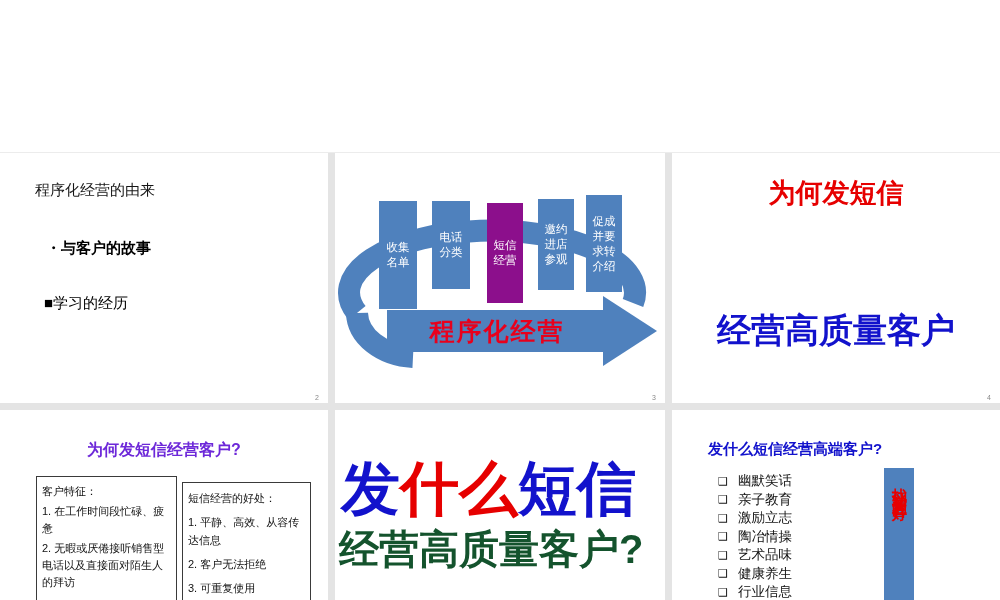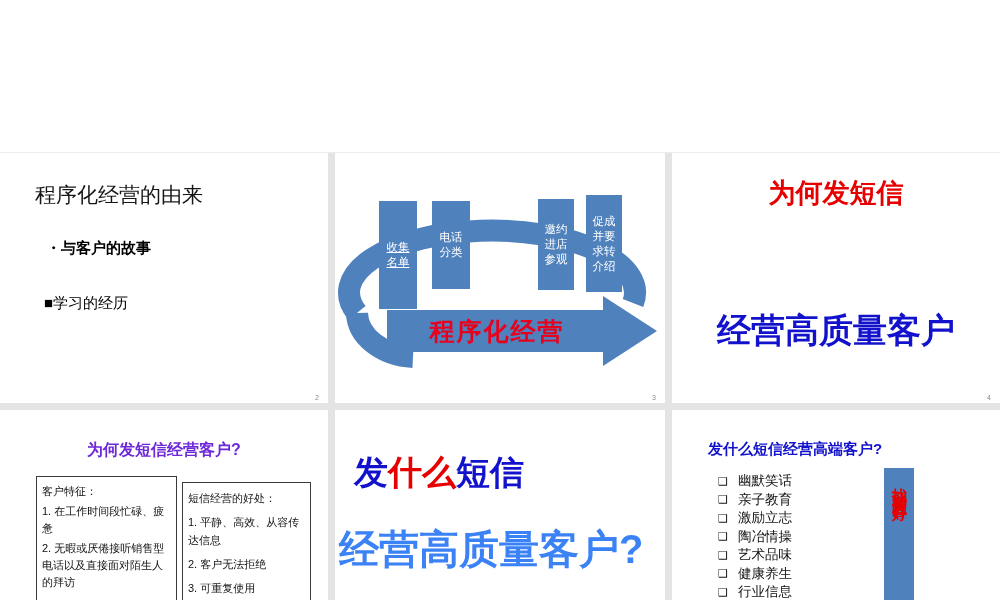--- a/index.html
+++ b/index.html
@@ -7,29 +7,29 @@
   body { background:#ffffff; font-family:"Liberation Sans","DejaVu Sans",sans-serif; }
   .canvas { position:relative; width:1000px; height:600px; overflow:hidden; background:#fff; }
   .top-blank { position:absolute; left:0; top:0; width:1000px; height:152px; background:#fff; }
   .sorter { position:absolute; left:0; top:152px; width:1000px; height:520px;
             background:#e4e4e4; border-top:1px solid #ececec;
             display:grid; grid-template-columns:328px 330px 328px; grid-template-rows:250px 250px; gap:7px; }
   .slide { position:relative; background:#ffffff; overflow:hidden; cursor:pointer; }
   .pagenum { position:absolute; right:9px; bottom:2px; font-size:7px; color:#888; }
 
   
-  .s1-title { position:absolute; left:35px; top:28px; font-size:21px; color:#161616; }
+  .s1-title { position:absolute; left:35px; top:28px; font-size:15px; color:#161616; }
   .s1-b1 { position:absolute; left:46px; top:86px; font-size:15px; font-weight:bold; color:#000; }
   .s1-b2 { position:absolute; left:44px; top:141px; font-size:15px; color:#000; }
 
   
   .s2-svg { position:absolute; left:0; top:0; }
   .s2-box { position:absolute; display:flex; align-items:center; justify-content:center; text-align:center;
             color:#fff; font-size:11.5px; line-height:15px; background:#4f81bd; word-break:break-all; padding:2px; }
-  .s2-b0 { left:44px;  top:48px; width:38px; height:108px;text-decoration:underline; }
+  .s2-b0 { left:44px;  top:48px; width:38px; height:108px; }
   .s2-b1 { left:97px;  top:48px; width:38px; height:88px; }
   .s2-b2 { left:152px; top:50px; width:36px; height:100px; background:#8c0f8c; }
   .s2-b3 { left:203px; top:46px; width:36px; height:91px; }
   .s2-b4 { left:251px; top:42px; width:36px; height:97px; }
   .s2-banner-text { position:absolute; left:62px; top:162px; width:200px; text-align:center;
                     font-size:25px; font-weight:bold; color:#e8001c; letter-spacing:2px; }
 
   
   .s3-l1 { position:absolute; left:0; top:22px; width:100%; text-align:center;
            font-size:27px; font-weight:bold; color:#e60000; }
@@ -40,23 +40,23 @@
   .s4-title { position:absolute; left:0; top:30px; width:100%; text-align:center;
               font-size:16px; font-weight:bold; color:#6d28d9; }
   .s4-box { position:absolute; border:1px solid #3a3a3a; padding:6px 5px; font-size:11px;
             line-height:17px; color:#111; background:#fff; }
   .s4-left  { left:36px;  top:66px; width:141px; height:182px; }
   .s4-right { left:182px; top:72px; width:129px; height:176px; line-height:18px; }
   .s4-item { margin-top:3px; }
   .s4-right .s4-item { margin-top:6px; }
 
   
-  .s5-l1 { position:absolute; left:19px; top:40px; font-size:34px; font-weight:bold; color:#1212cc; white-space:nowrap; }
+  .s5-l1 { position:absolute; left:6px; top:40px; font-size:59px; font-weight:bold; color:#1212cc; white-space:nowrap; }
   .s5-red { color:#e60000; }
-  .s5-l2 { position:absolute; left:4px; top:112px; font-size:40px; font-weight:bold; color:#3b82f6; white-space:nowrap; }
+  .s5-l2 { position:absolute; left:4px; top:112px; font-size:40px; font-weight:bold; color:#14532d; white-space:nowrap; }
 
   
   .s6-title { position:absolute; left:36px; top:30px; font-size:15px; font-weight:bold; color:#1212cc; white-space:nowrap; }
   .s6-list { position:absolute; left:46px; top:62px; font-size:13.5px; color:#111; }
   .s6-item { display:flex; align-items:center; gap:10px; height:18.5px; }
   .s6-cb { font-size:11px; color:#111; }
   .s6-banner { position:absolute; left:212px; top:58px; width:30px; height:192px; background:#4f81bd;
                display:flex; justify-content:center; padding-top:8px; }
   .s6-banner span { writing-mode:vertical-rl; color:#e60000; font-size:15px; font-weight:bold; letter-spacing:3px; }
 </style>
@@ -77,20 +77,21 @@
 
     <div class="slide">
       <svg class="s2-svg" width="330" height="250" viewBox="0 0 330 250">
         <path d="M 22 160 A 143 62 0 1 1 298 150" fill="none" stroke="#4f81bd" stroke-width="22"></path>
         <path d="M 22 160 A 60 45 0 0 0 78 204" fill="none" stroke="#4f81bd" stroke-width="22"></path>
         <rect x="52" y="157" width="218" height="42" fill="#4f81bd"></rect>
         <polygon points="268,143 322,178 268,213" fill="#4f81bd"></polygon>
       </svg>
       <div class="s2-box s2-b0">收集名单</div>
       <div class="s2-box s2-b1">电话分类</div>
+      <div class="s2-box s2-b2">短信经营</div>
       <div class="s2-box s2-b3">邀约进店参观</div>
       <div class="s2-box s2-b4">促成并要求转介绍</div>
       <div class="s2-banner-text">程序化经营</div>
       <div class="pagenum">3</div>
     </div>
 
     <div class="slide">
       <div class="s3-l1">为何发短信</div>
       <div class="s3-l2">经营高质量客户</div>
       <div class="pagenum">4</div>

